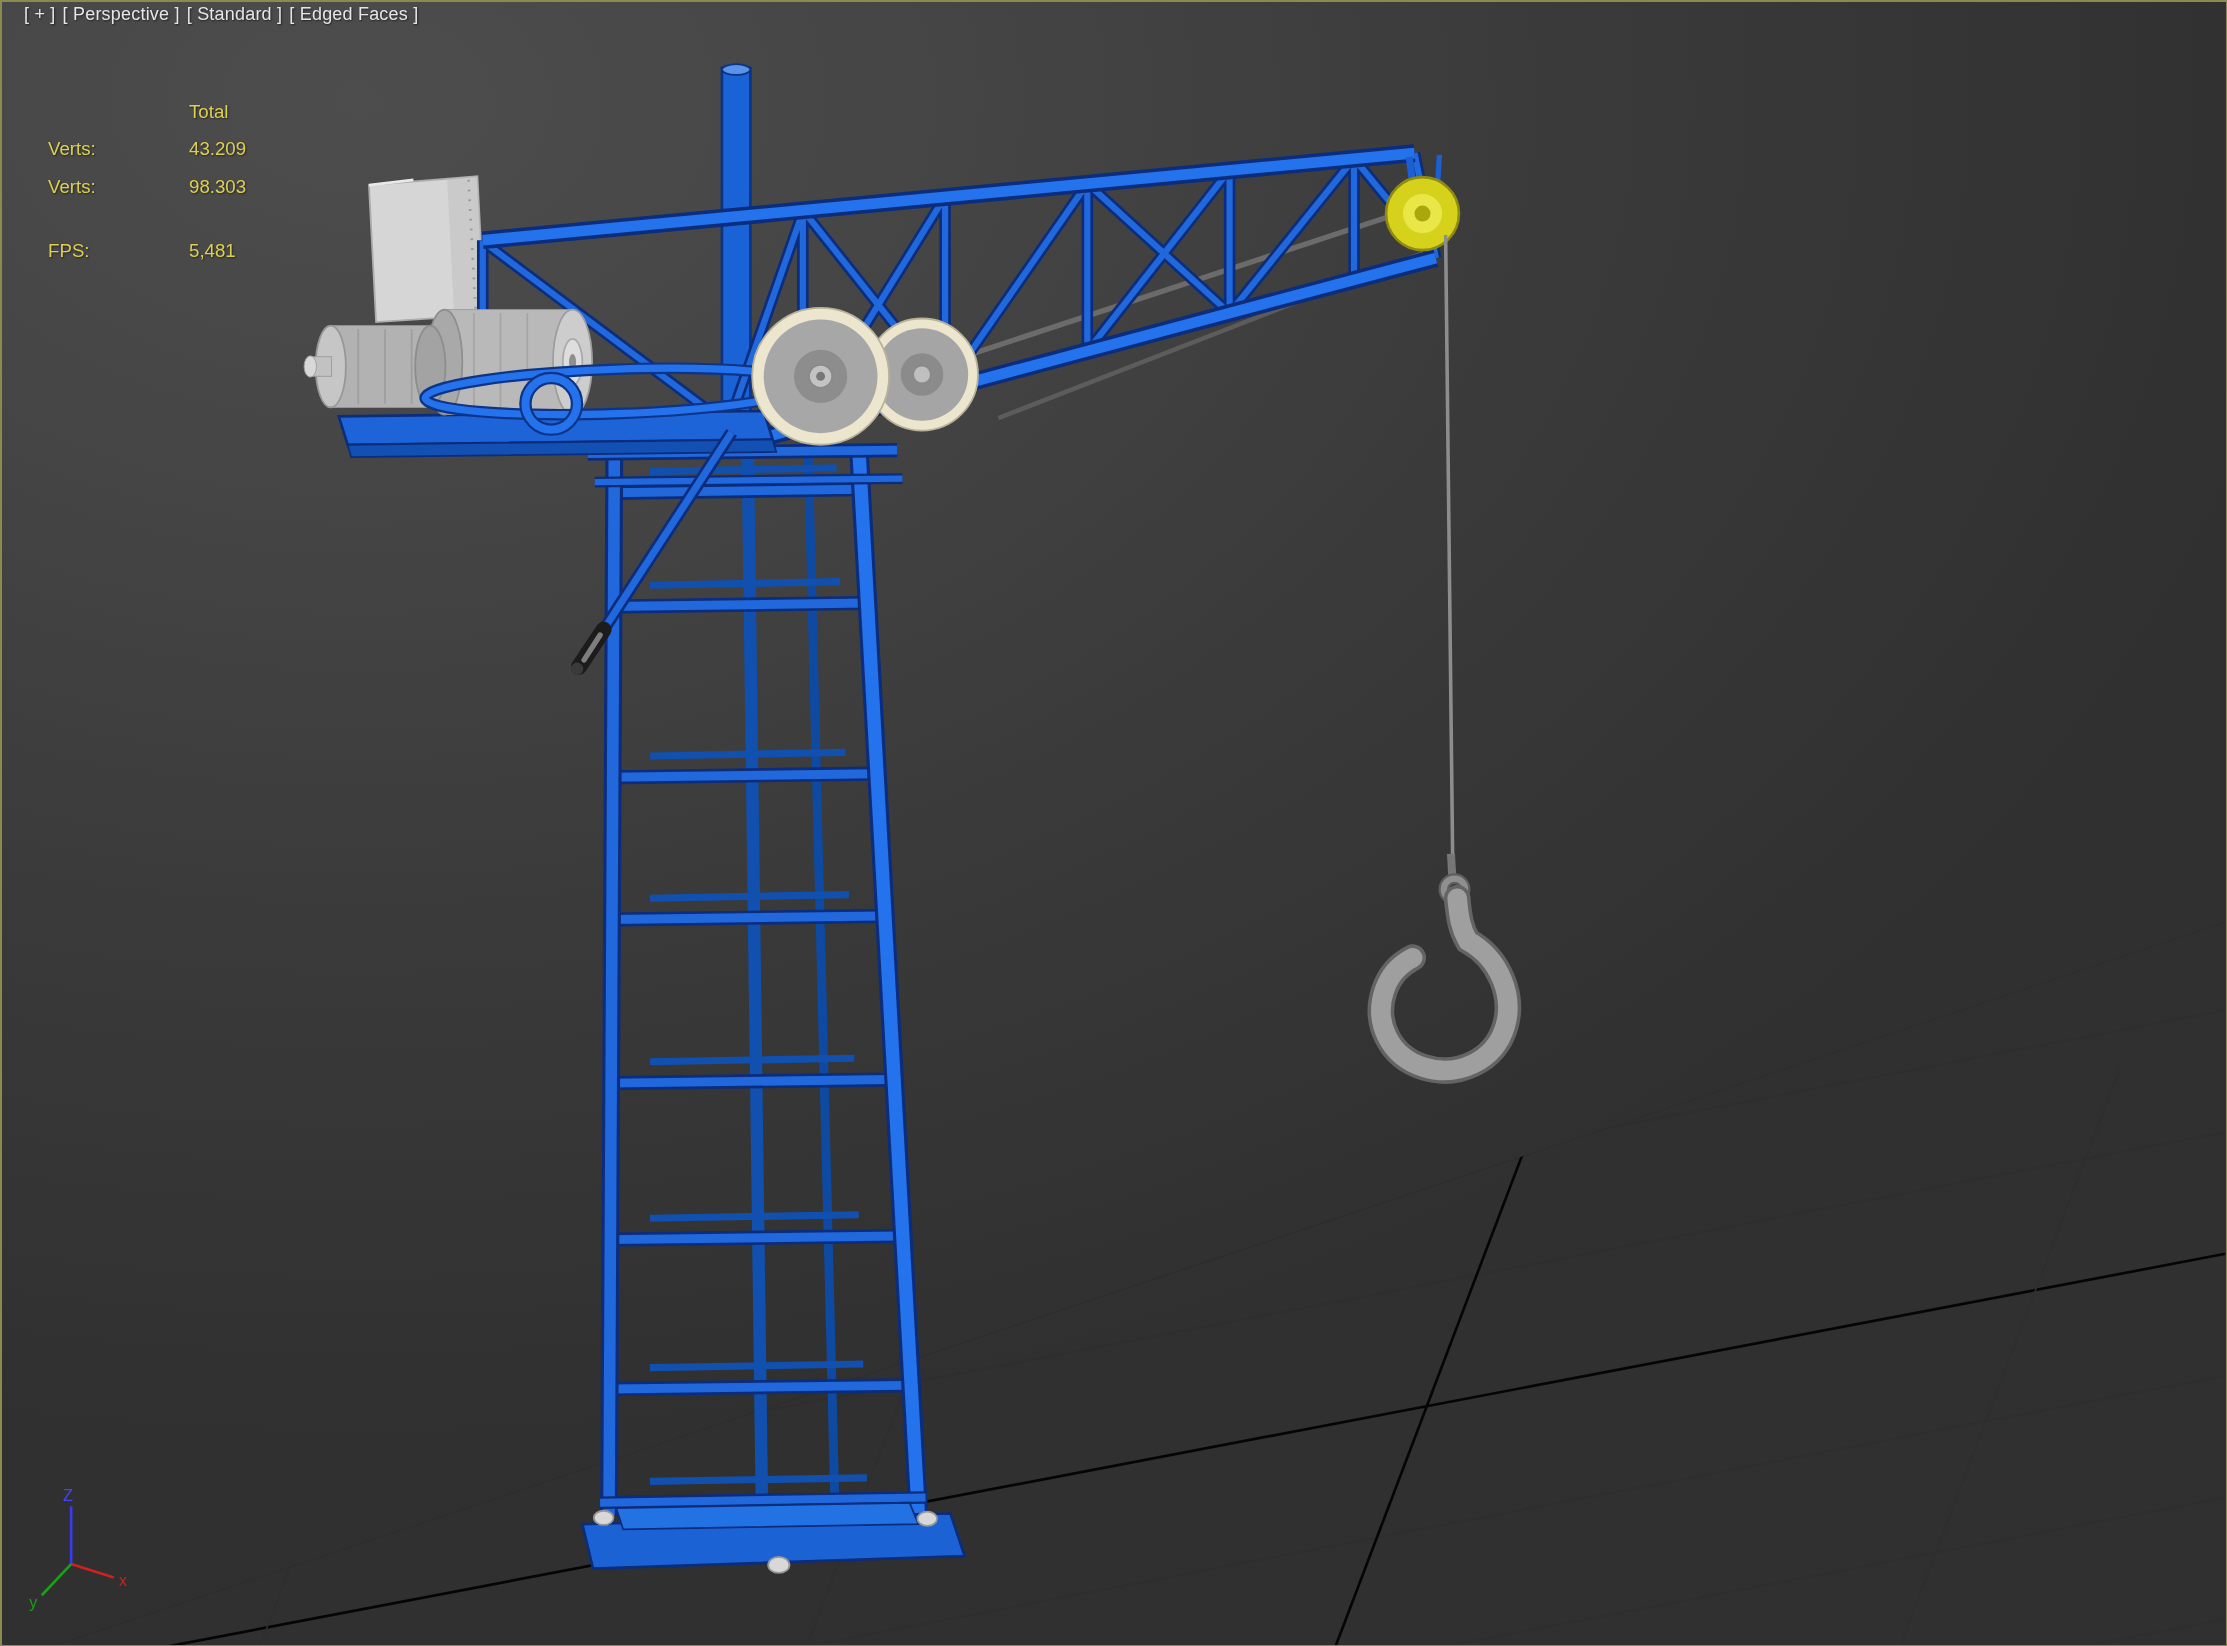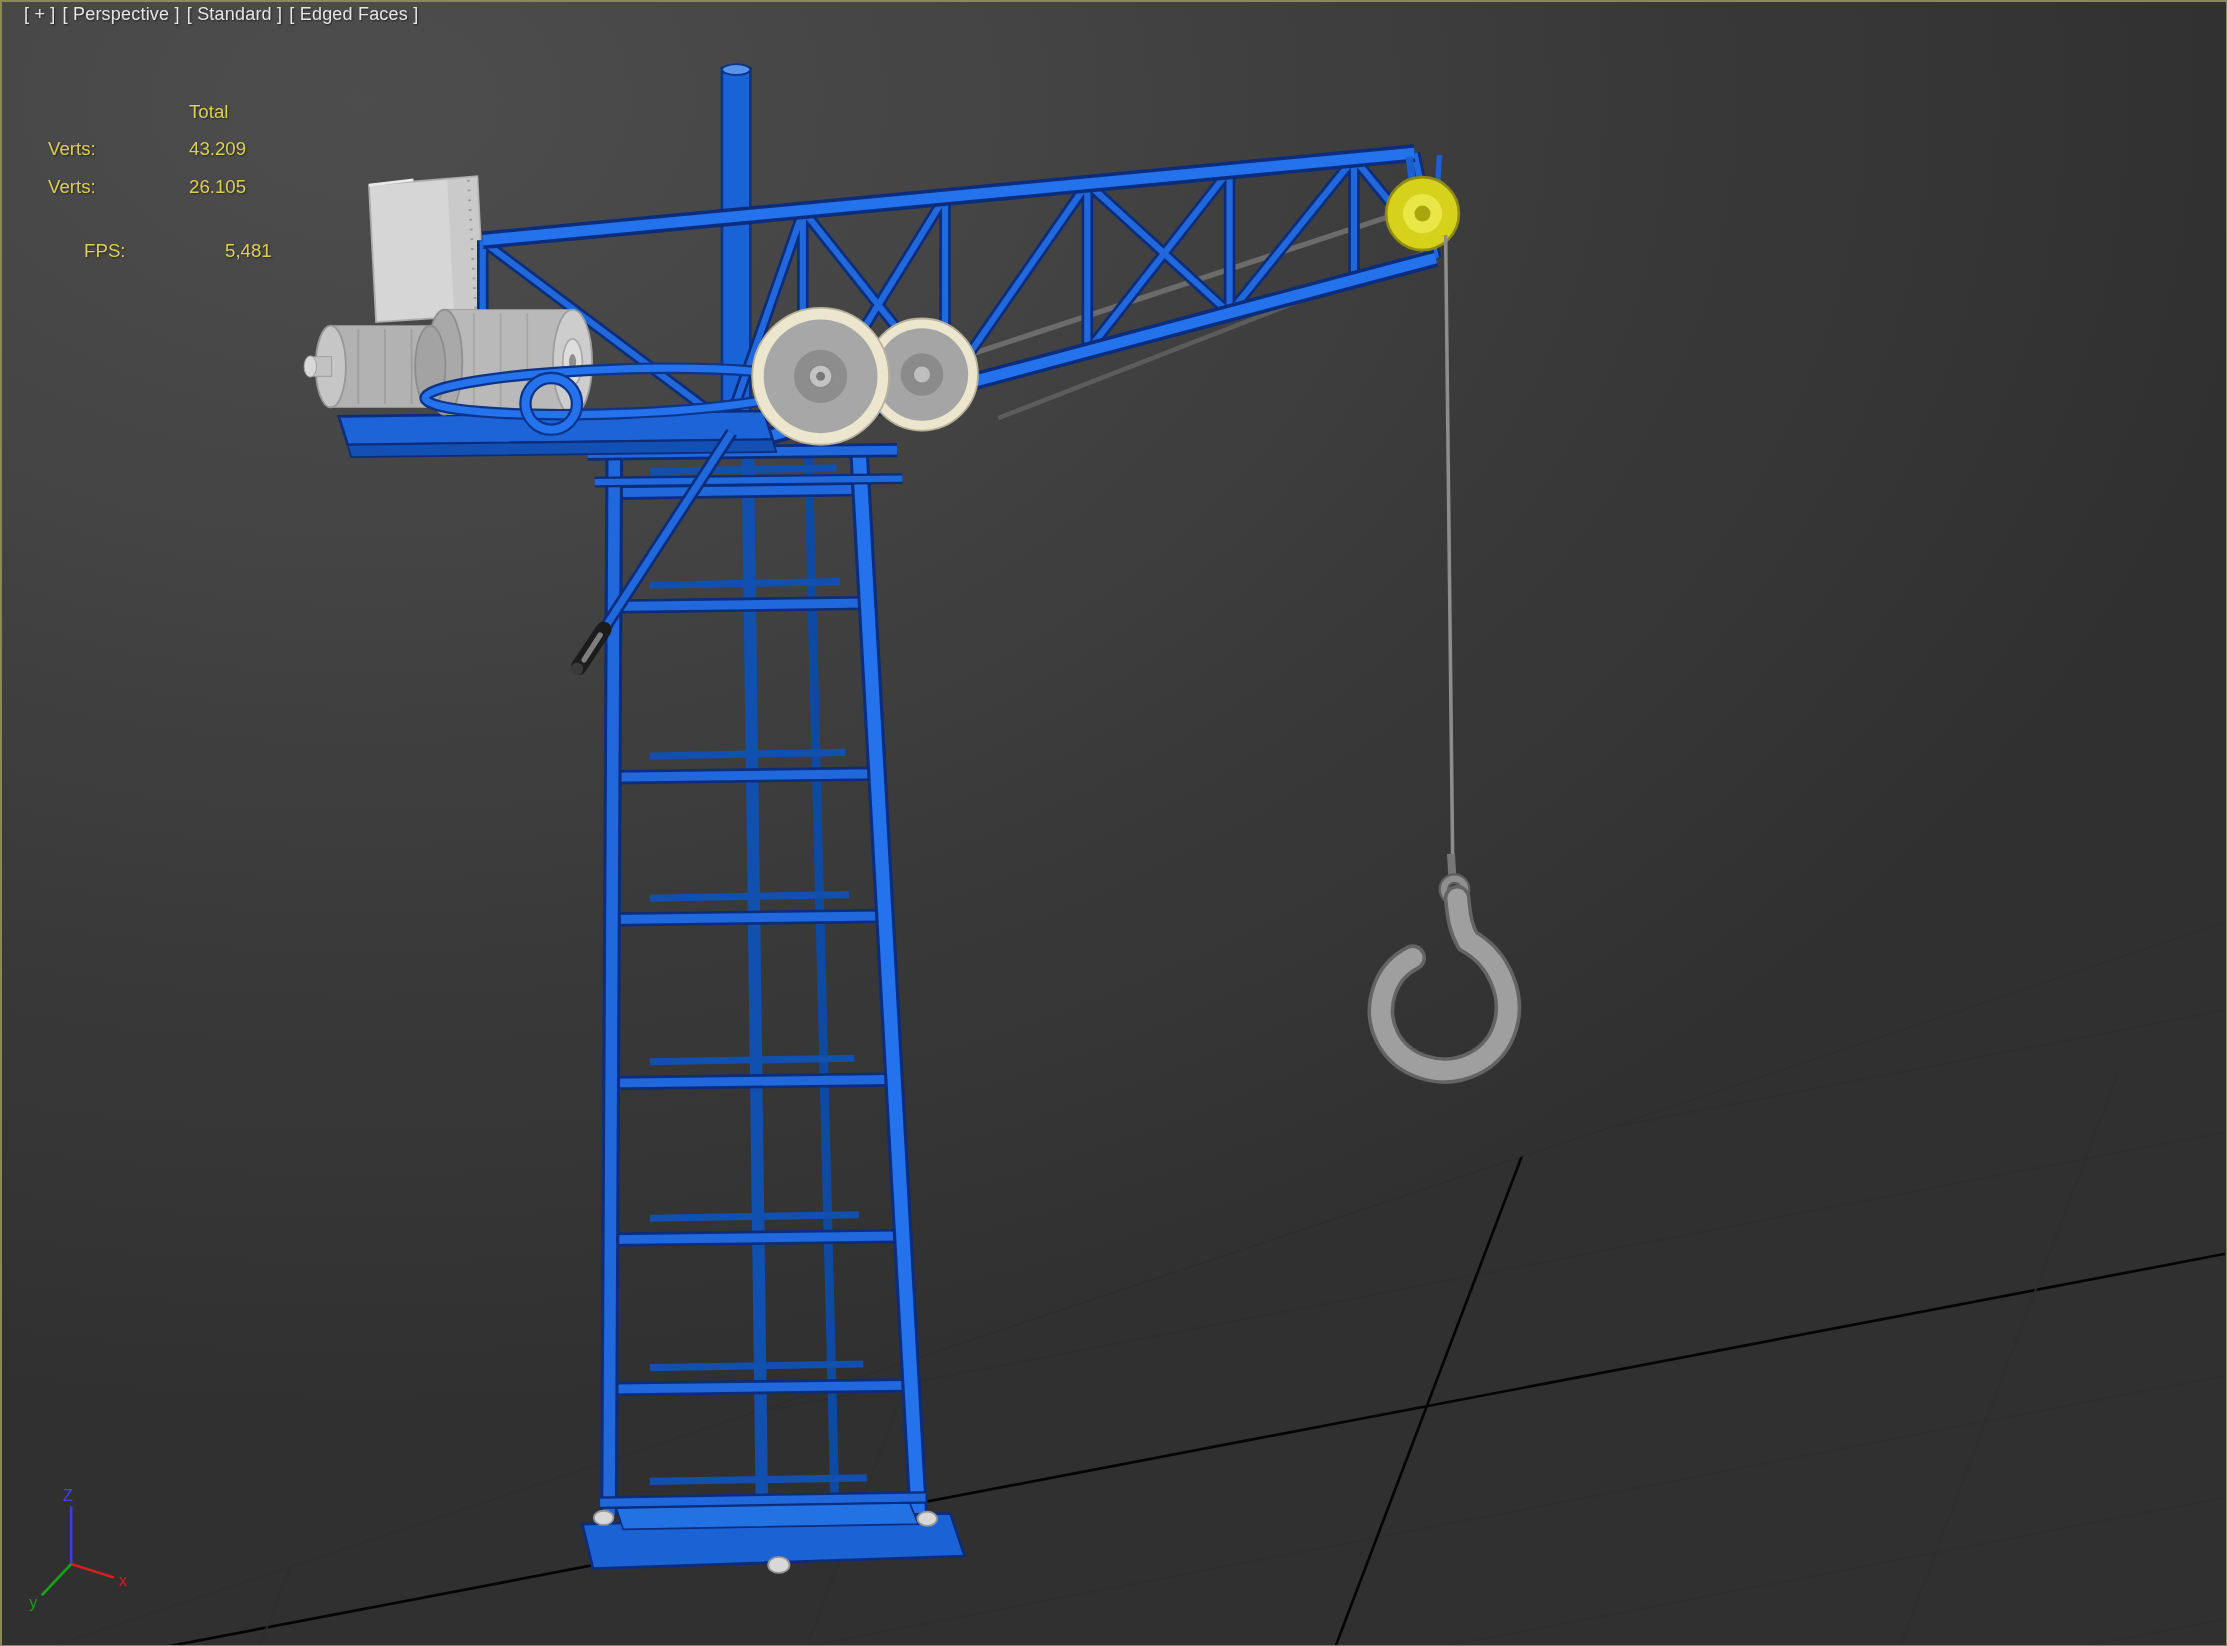--- a/index.html
+++ b/index.html
@@ -33,21 +33,21 @@
   .stats{
     position:absolute;left:46px;top:96px;
     color:var(--stats-text);font-size:18.7px;
     text-shadow:0.9px 0.9px 1.8px rgba(0,0,0,0.5);
     user-select:none;
   }
   .stat-row{display:flex;line-height:27px;margin-bottom:11.6px;gap:48px;}
   .stat-label{width:93px;text-align:left;}
   .stat-value{text-align:left;}
   .stat-row.header{margin-bottom:9.8px;}
-  .stat-row.fps{margin-top:37px;margin-left:36px;}
+  .stat-row.fps{margin-top:37px;}
 </style>
 </head>
 <body>
 
 <div id="viewport">
 
   <svg id="scene-svg" viewBox="0 0 2500 1848">
     <defs>
       <clipPath id="gridClip">
         <polygon points="0,1868 2500,1035 2500,1848 0,1848"></polygon>
@@ -264,21 +264,21 @@
     <div class="stat-row header">
       <span class="stat-label"></span>
       <span class="stat-value">Total</span>
     </div>
     <div class="stat-row">
       <span class="stat-label">Verts:</span>
       <span class="stat-value">43.209</span>
     </div>
     <div class="stat-row">
       <span class="stat-label">Verts:</span>
-      <span class="stat-value">26.105</span>
+      <span class="stat-value">98.303</span>
     </div>
     <div class="stat-row fps">
       <span class="stat-label">FPS:</span>
       <span class="stat-value">5,481</span>
     </div>
   </div>
 
 </div>
 
 

